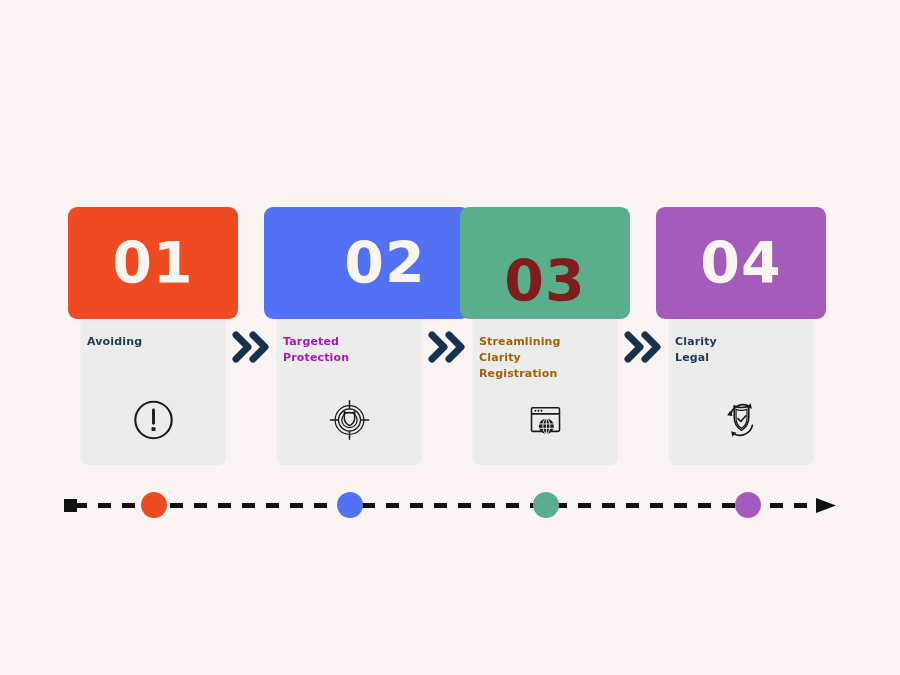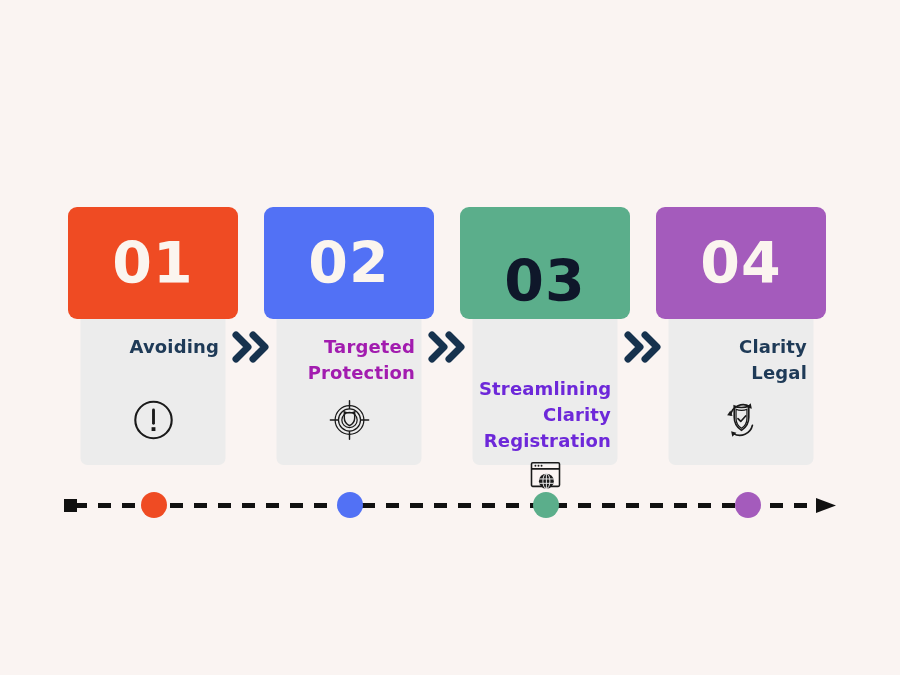--- a/index.html
+++ b/index.html
@@ -73,24 +73,24 @@
     z-index: 1;
     display: flex;
     flex-direction: column;
     align-items: center;
     padding-top: 22px;
     box-sizing: border-box;
   }
 
   .step-title {
     color: #1E3A57;
-    font-size: 18px;
+    font-size: 11px;
     font-weight: 700;
     line-height: 1.45;
-    text-align: right;
+    text-align: left;
     letter-spacing: 0.15px;
     width: 132px;
     font-family: "DejaVu Sans", sans-serif;
   }
 
   .step-icon {
     margin-top: auto;
     margin-bottom: 22px;
     width: 46px;
     height: 46px;
@@ -161,21 +161,21 @@
     <div class="chevron-gap">
       <div class="chevron">
         <svg viewBox="0 0 42 40" width="42" height="40" fill="none" stroke="#16324E" stroke-width="7" stroke-linecap="round" stroke-linejoin="round">
           <polyline points="6,8 18,20 6,32"></polyline>
           <polyline points="23,8 35,20 23,32"></polyline>
         </svg>
       </div>
     </div>
 
     <div class="step">
-      <div class="step-header" style="background: rgb(82, 113, 245);">
+      <div class="step-header" style="background: rgb(82, 113, 245); padding-left: 36px;">
         <span class="step-number" style="color: rgb(251, 245, 239);">02</span>
       </div>
       <div class="step-body" style="background: rgb(236, 236, 236);">
         <div class="step-title" style="color: #a21caf;">
           <div>Targeted</div>
           <div>Protection</div>
         </div>
         <div class="step-icon">
           <svg viewBox="0 0 48 48" width="46" height="46" fill="none" stroke="#1A1A1A" stroke-width="1.3">
             <circle cx="24" cy="24" r="15"></circle>
@@ -192,24 +192,24 @@
       <div class="chevron">
         <svg viewBox="0 0 42 40" width="42" height="40" fill="none" stroke="#16324E" stroke-width="7" stroke-linecap="round" stroke-linejoin="round">
           <polyline points="6,8 18,20 6,32"></polyline>
           <polyline points="23,8 35,20 23,32"></polyline>
         </svg>
       </div>
     </div>
 
     <div class="step">
       <div class="step-header" style="background: rgb(91, 174, 139);">
-        <span class="step-number" style="color: #0f172a; margin-top: 36px;">03</span>
-      </div>
-      <div class="step-body" style="background: rgb(236, 236, 236);">
-        <div class="step-title" style="color: #6d28d9; margin-top: 42px;">
+        <span class="step-number" style="color: #7f1d1d; margin-top: 36px;">03</span>
+      </div>
+      <div class="step-body" style="background: rgb(236, 236, 236);">
+        <div class="step-title" style="color: #a16207;">
           <div>Streamlining</div>
           <div>Clarity</div>
           <div>Registration</div>
         </div>
         <div class="step-icon">
           <svg viewBox="0 0 48 48" width="42" height="42" fill="none" stroke="#1A1A1A" stroke-width="1.8">
             <rect x="8" y="10" width="32" height="27" rx="1.5"></rect>
             <path d="M8 17 L40 17"></path>
             <circle cx="12.5" cy="13.5" r="1.1" fill="#1A1A1A" stroke="none"></circle>
             <circle cx="16" cy="13.5" r="1.1" fill="#1A1A1A" stroke="none"></circle>

